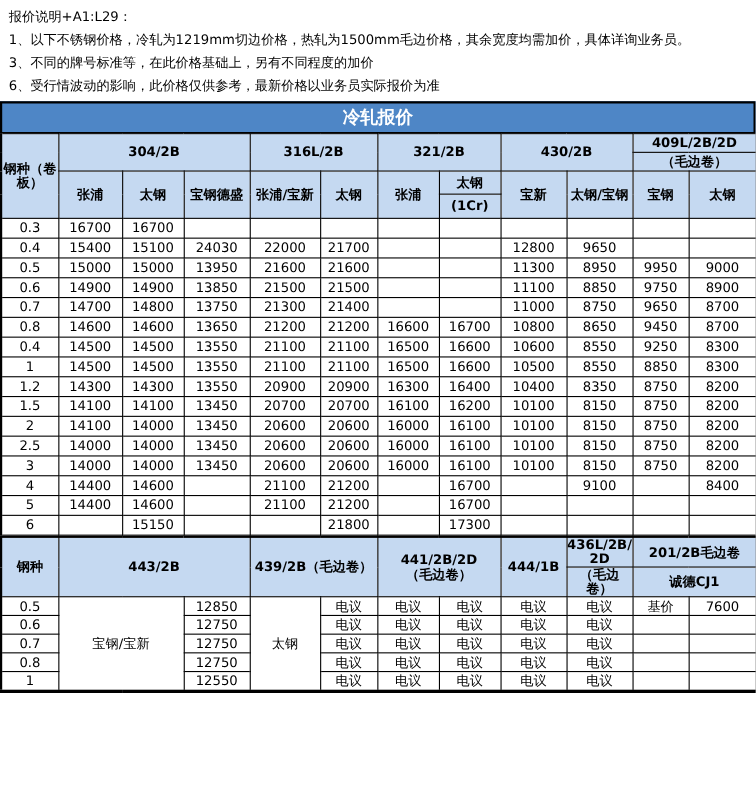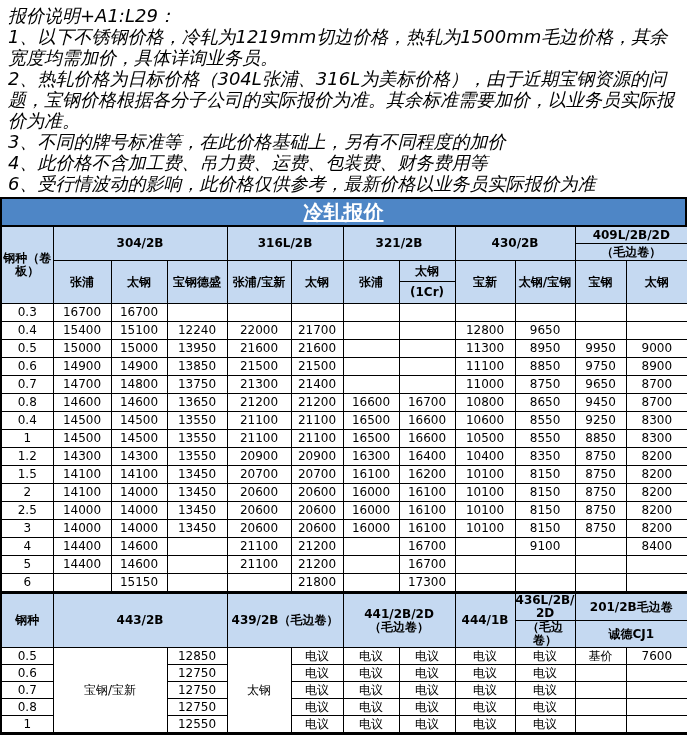--- a/index.html
+++ b/index.html
@@ -1,43 +1,41 @@
 <!DOCTYPE html>
 <html><head>
 <meta charset="utf-8">
 <style>
   html,body{margin:0;padding:0;background:#fff;color:#000;}
   body{width:687px;font-family:"DejaVu Sans","Liberation Sans",sans-serif;}
-  .notes{padding:5px 8px 3px 8px;font-size:18px;line-height:21px;font-style:italic;}
+  .notes{padding:5px 8px 3px 8px;font-size:12px;line-height:21px;}
   .notes div{white-space:normal;}
-  .banner{background:#4E86C6;color:#fff;font-weight:bold;font-size:20px;text-align:center;
-          height:26px;line-height:26px;border:2px solid #000;border-bottom:1px solid #000;text-decoration:underline;}
+  .banner{background:#4E86C6;color:#fff;font-weight:bold;font-size:16px;text-align:center;
+          height:26px;line-height:26px;border:2px solid #000;border-bottom:1px solid #000;}
   table{width:687px;border-collapse:collapse;table-layout:fixed;}
   th,td{border:1px solid #000;text-align:center;vertical-align:middle;padding:0;overflow:hidden;}
   thead th{background:#C5D9F1;font-weight:bold;font-size:12px;line-height:13px;word-break:break-all;}
   tbody td{font-size:12px;height:17px;line-height:17px;background:#fff;font-weight:normal;}
   table.t1{border-left:2px solid #000;border-right:2px solid #000;}
   table.t2{border-left:2px solid #000;border-right:2px solid #000;border-top:2px solid #000;border-bottom:3px solid #000;}
   tr.h1 th{height:16px;}
   tr.h2 th{height:20px;}
   tr.h2b th{height:21px;}
   tr.h3 th{height:25px;}
   tr.h4 th{height:26px;}
   .two-line span{display:block;}
   .t2 tbody td{height:16px;line-height:16px;}
 </style>
 </head>
 <body>
 
 <div class="notes">
   <div>报价说明+A1:L29：</div>
   <div>1、以下不锈钢价格，冷轧为1219mm切边价格，热轧为1500mm毛边价格，其余宽度均需加价，具体详询业务员。</div>
-  <div>2、热轧价格为日标价格（304L张浦、316L为美标价格），由于近期宝钢资源的问题，宝钢价格根据各分子公司的实际报价为准。其余标准需要加价，以业务员实际报价为准。</div>
   <div>3、不同的牌号标准等，在此价格基础上，另有不同程度的加价</div>
-  <div>4、此价格不含加工费、吊力费、运费、包装费、财务费用等</div>
   <div>6、受行情波动的影响，此价格仅供参考，最新价格以业务员实际报价为准</div>
 </div>
 
 <div class="banner">冷轧报价</div>
 
 <table class="t1">
   <colgroup>
     <col style="width:52px">
       <col style="width:58px">
       <col style="width:56px">
@@ -92,21 +90,21 @@
         <td></td>
         <td></td>
         <td></td>
         <td></td>
         <td></td>
       </tr>
       <tr>
         <td>0.4</td>
         <td>15400</td>
         <td>15100</td>
-        <td>12240</td>
+        <td>24030</td>
         <td>22000</td>
         <td>21700</td>
         <td></td>
         <td></td>
         <td>12800</td>
         <td>9650</td>
         <td></td>
         <td></td>
       </tr>
       <tr>

